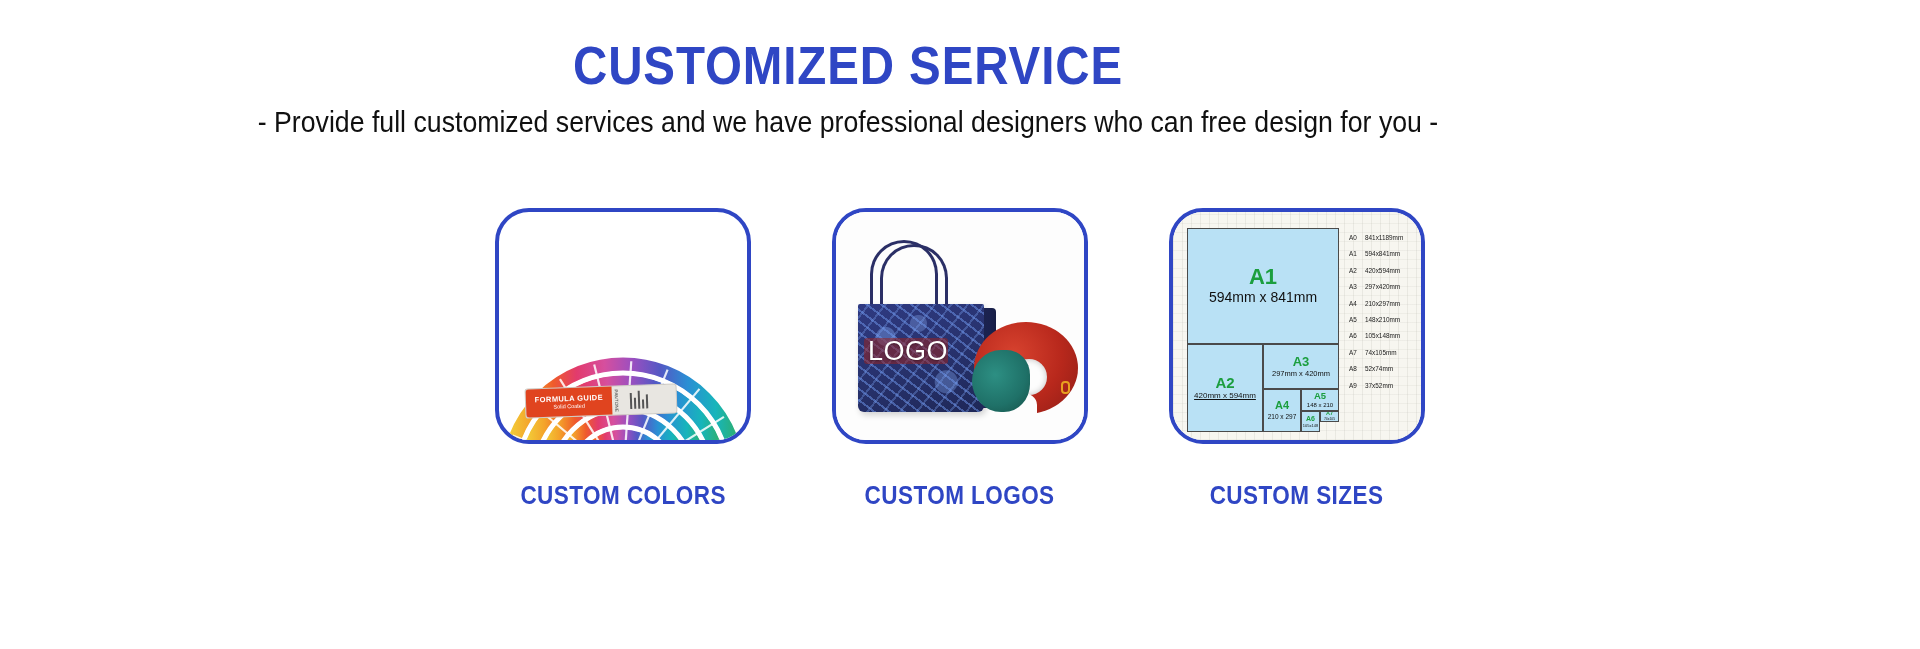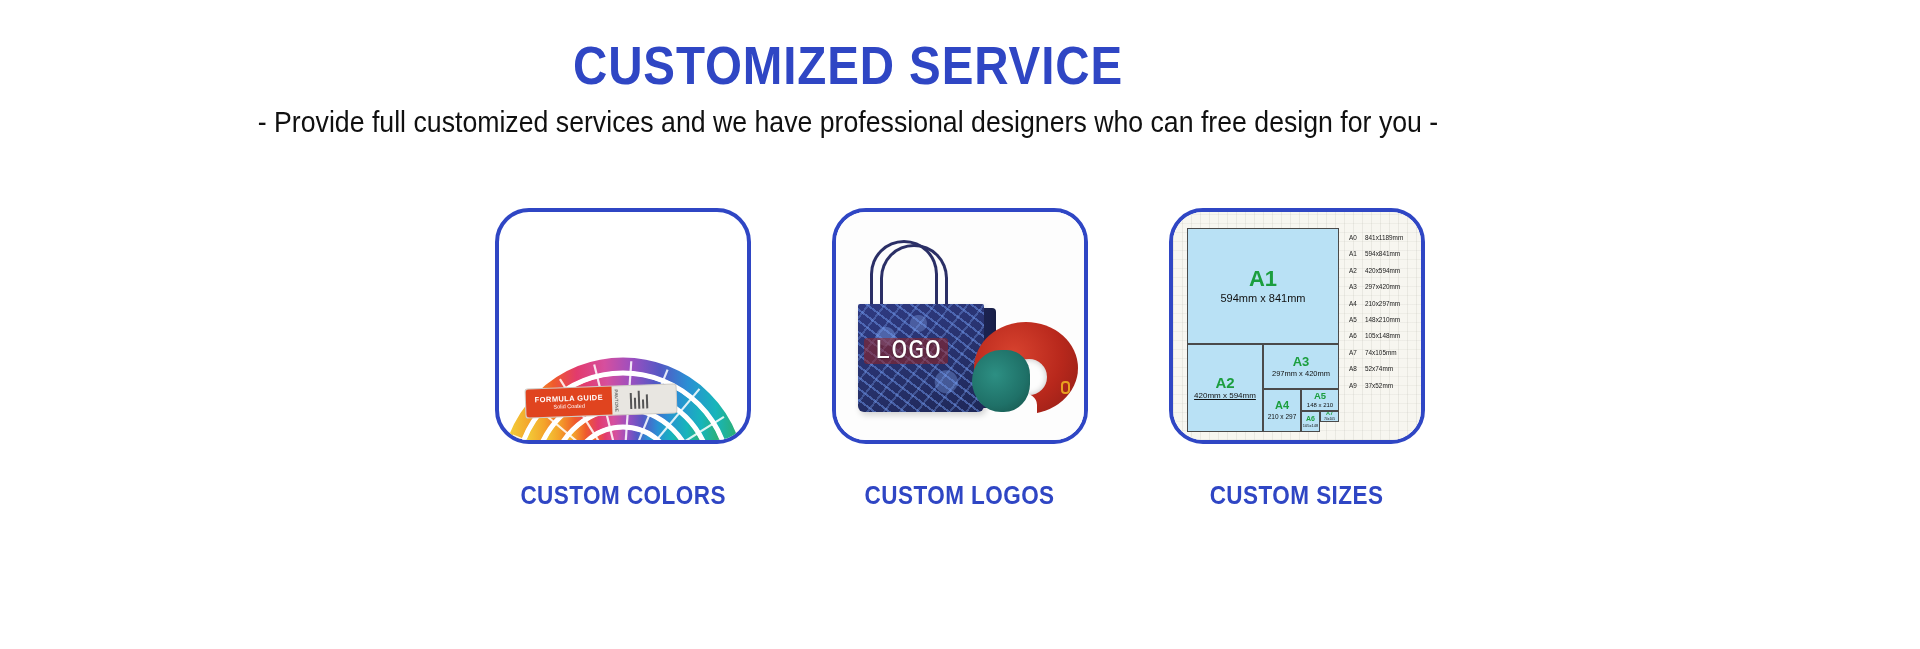--- a/index.html
+++ b/index.html
@@ -119,21 +119,21 @@
   }
   .logo-plate {
     position:absolute; left:28px; top:126px; width:84px; height:26px;
     background: rgba(150,35,35,.55);
     border-radius: 3px;
     filter: blur(.3px);
   }
   .logo-text {
     position:absolute; left:30px; top:124px; width:84px;
     text-align:center; color:#fff; font-size:27px; font-weight:400;
-    font-family:Liberation Mono, monospace; letter-spacing:.5px;
+    font-family:Liberation Sans, sans-serif; letter-spacing:.5px;
     text-shadow: 0 1px 2px rgba(0,0,0,.35);
   }
   .pillow {
     position:absolute; right:6px; top:110px; width:104px; height:92px;
   }
   .pillow .ring {
     position:absolute; inset:0;
     background: radial-gradient(circle at 38% 36%, #d8432f 0%, #b8281c 55%, #8e1d16 100%);
     border-radius: 50%;
     clip-path: polygon(0 0,100% 0,100% 100%,0 100%);
@@ -167,21 +167,21 @@
   }
   .a-diagram { position:absolute; left:14px; top:16px; width:152px; height:204px; }
   .abox {
     position:absolute; background:#b9e1f5; border:1px solid #4a4a4a;
     display:flex; flex-direction:column; align-items:center; justify-content:center;
     color:#111; overflow:hidden;
   }
   .abox .lbl { color:#1b9e3e; font-weight:700; line-height:1; }
   .abox .dim { color:#111; line-height:1.1; margin-top:2px; }
   #a1 { left:0; top:0; width:152px; height:116px; }
-  #a1 .lbl{ font-size:22px; } #a1 .dim{ font-size:11px; }
+  #a1 .lbl{ font-size:22px; } #a1 .dim{ font-size:14px; }
   #a2 { left:0; top:116px; width:76px; height:88px; }
   #a2 .lbl{ font-size:15px; } #a2 .dim{ font-size:8px;text-decoration:underline; }
   #a3 { left:76px; top:116px; width:76px; height:45px; }
   #a3 .lbl{ font-size:13px; } #a3 .dim{ font-size:7.5px; }
   #a4 { left:76px; top:161px; width:38px; height:43px; }
   #a4 .lbl{ font-size:11px; } #a4 .dim{ font-size:6.5px; }
   #a5 { left:114px; top:161px; width:38px; height:22px; }
   #a5 .lbl{ font-size:9.5px; } #a5 .dim{ font-size:6px; }
   #a6 { left:114px; top:183px; width:19px; height:21px; }
   #a6 .lbl{ font-size:7px; } #a6 .dim{ font-size:4px; }

